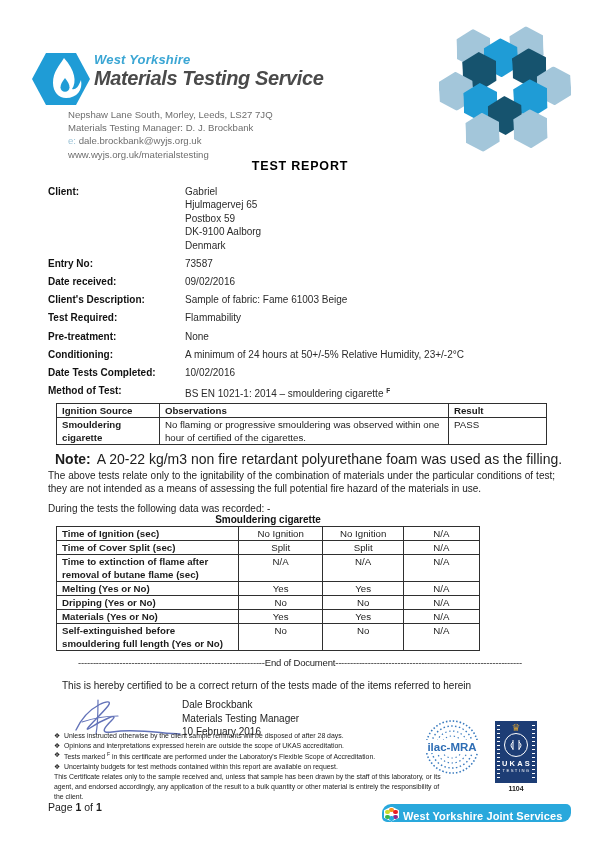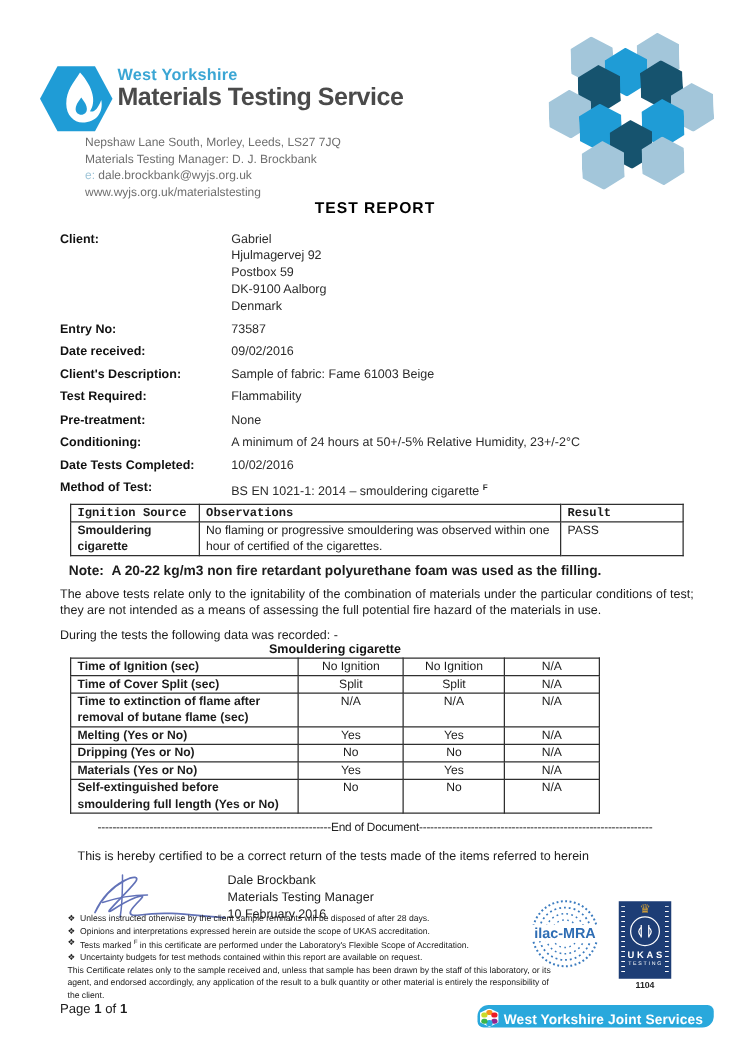--- a/index.html
+++ b/index.html
@@ -8,21 +8,21 @@
     --sig-blue:#6272b8; --ilac-blue:#2e6db4;
   }
   *{margin:0;padding:0;box-sizing:border-box;}
   html,body{background:#e8e8e8;}
   body{font-family:"Liberation Sans",sans-serif;}
   .page{position:relative;width:600px;height:848px;background:#ffffff;margin:0 auto;overflow:hidden;color:#1a1a1a;}
 
   
   .header{position:absolute;top:52px;left:31px;}
   .brand-row{display:flex;align-items:flex-start;}
-  .brand-text{margin-left:3px;}
+  .brand-text{margin-left:3px;font-style:italic;}
   .brand-top{font-size:13px;font-weight:bold;color:var(--brand-blue);letter-spacing:.2px;}
   .brand-name{font-size:20px;font-weight:bold;color:#4a4a4a;letter-spacing:-.4px;margin-top:0px;}
   .addr{margin-left:37px;margin-top:2px;font-size:9.6px;color:#6e6e6e;line-height:13.2px;}
   .addr .pfx{color:#9fc5d8;}
 
   
   .hexes{position:absolute;top:27px;left:438px;width:136px;height:122px;transform:rotate(-2deg);}
   .hex{position:absolute;width:34px;height:39px;clip-path:polygon(50% 0,100% 25%,100% 75%,50% 100%,0 75%,0 25%);}
   .tone-l{background:var(--light-blue);} .tone-m{background:var(--mid-blue);} .tone-d{background:var(--dark-blue);}
 
@@ -31,24 +31,24 @@
   
   .info{position:absolute;top:185px;left:48px;width:505px;font-size:10px;line-height:13.4px;}
   .row{display:flex;margin-bottom:4.8px;}
   .row .lab{width:137px;flex:none;font-weight:bold;color:#111;}
   .row .val{color:#2b2b2b;}
   sup.f{font-size:6.5px;vertical-align:super;font-weight:bold;}
 
   
   table{border-collapse:collapse;font-size:9.7px;color:#1c1c1c;}
   td,th{border:1px solid #2f2f2f;padding:0px 5px;vertical-align:top;line-height:13px;}
-  th{text-align:left;font-weight:bold;font-family:Liberation Mono, monospace;}
+  th{text-align:left;font-weight:bold;}
   .t1{position:absolute;left:56px;top:403px;width:491px;}
   .t1 col.c1{width:21%;} .t1 col.c2{width:59%;} .t1 col.c3{width:20%;}
-  .note{position:absolute;left:55px;top:451px;font-size:11px;color:#1c1c1c;font-weight:bold;}
+  .note{position:absolute;left:55px;top:451px;font-size:14px;color:#1c1c1c;}
   .note b{margin-right:6px;}
   .para{position:absolute;left:48px;top:469px;width:507px;font-size:10px;line-height:13.2px;color:#1c1c1c;text-align:justify;}
   .recorded{position:absolute;left:48px;top:503px;font-size:10px;color:#1c1c1c;}
   .t2wrap{position:absolute;left:56px;top:514px;width:424px;}
   .t2title{text-align:center;font-weight:bold;font-size:10px;margin-bottom:1px;color:#111;}
   .t2{width:100%;}
   .t2 col.c1{width:43%;} .t2 col.c2{width:20%;} .t2 col.c3{width:19%;} .t2 col.c4{width:18%;}
   .t2 td:first-child{font-weight:bold;}
   .t2 td.v{text-align:center;}
 
@@ -122,21 +122,21 @@
     <div class="hex tone-l" style="left:74px;top:83px"></div>
   </div>
 
   <div class="title">TEST REPORT</div>
 
   <div class="info">
     <div class="row">
       <div class="lab">Client:</div>
       <div class="val">
         <div>Gabriel</div>
-        <div>Hjulmagervej 92</div>
+        <div>Hjulmagervej 65</div>
         <div>Postbox 59</div>
         <div>DK-9100 Aalborg</div>
         <div>Denmark</div>
       </div>
     </div>
     <div class="row">
       <div class="lab">Entry No:</div>
       <div class="val">73587</div>
     </div>
     <div class="row">

